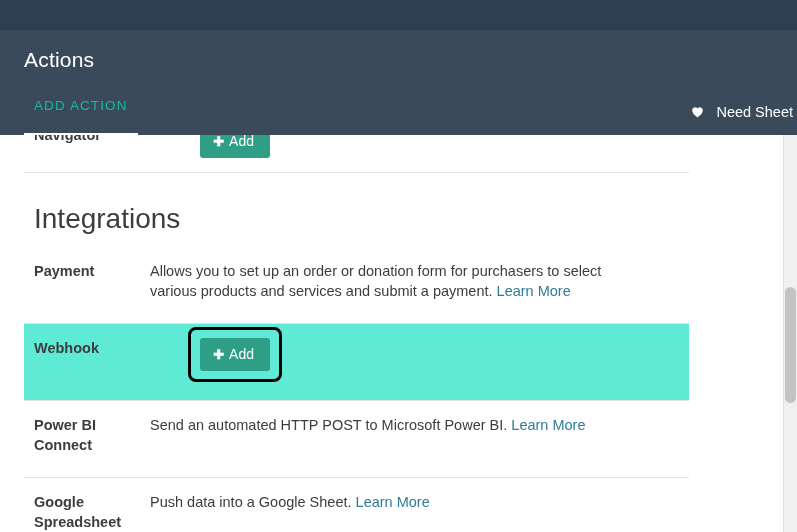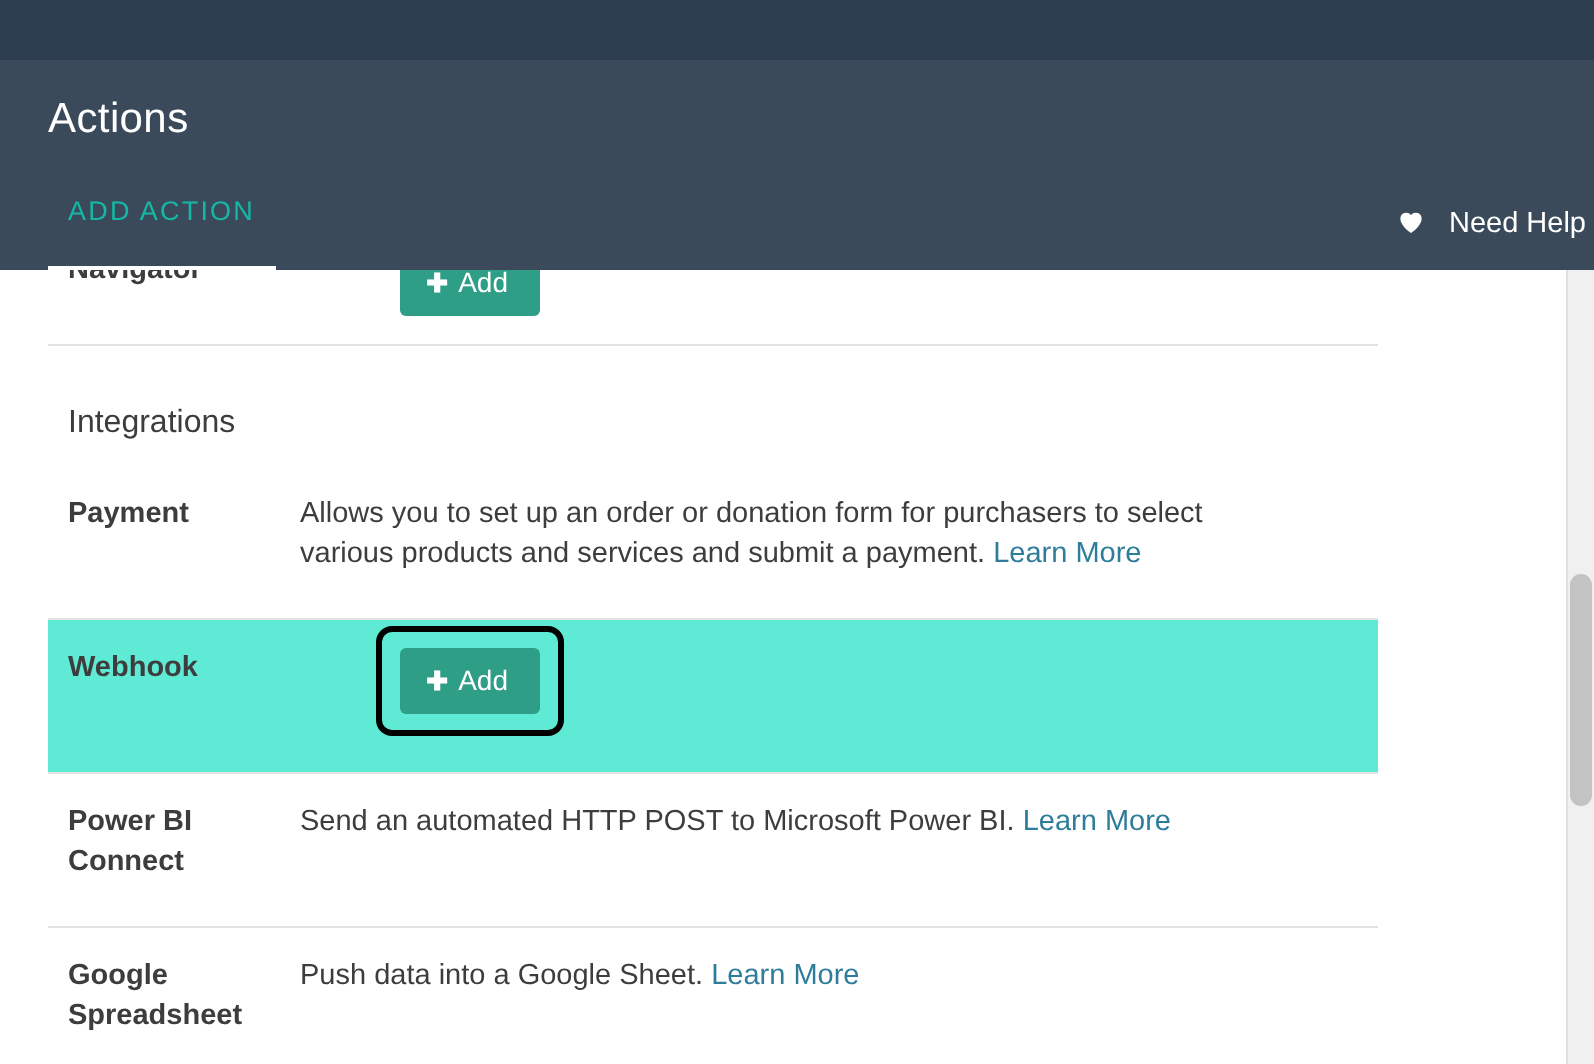--- a/index.html
+++ b/index.html
@@ -177,21 +177,21 @@
     right: -12px;
     bottom: -11px;
     border: 3px solid #000000;
     border-radius: 8px;
     pointer-events: none;
   }
 
   
   .section-title {
     margin: 30px 0 12px 34px;
-    font-size: 16px;
+    font-size: 28px;
     font-weight: normal;
     color: #3d3d3d;
   }
 
   
   .row.partial {
     padding-top: 0;
     min-height: 0;
   }
 
@@ -233,21 +233,21 @@
     <div class="header-title">Actions</div>
     <div class="tabbar">
       <div class="tab">ADD ACTION</div>
     </div>
     <div class="need-help">
       <span class="heart-icon">
         <svg width="15" height="13" viewBox="0 0 24 22" aria-hidden="true">
             <path fill="#ffffff" d="M12 21s-9-5.7-9-12A5 5 0 0 1 12 6a5 5 0 0 1 9 3c0 6.3-9 12-9 12z"></path>
           </svg>
       </span>
-      <span>Need Help</span>
+      <span>Need Sheet</span>
     </div>
   </div>
 
   <div class="content">
     <div class="inner">
 
       <div class="row partial">
         <div class="name">Navigator</div>
         <div class="action">
           <button class="btn-add"><span class="plus">✚</span><span>Add</span></button>

